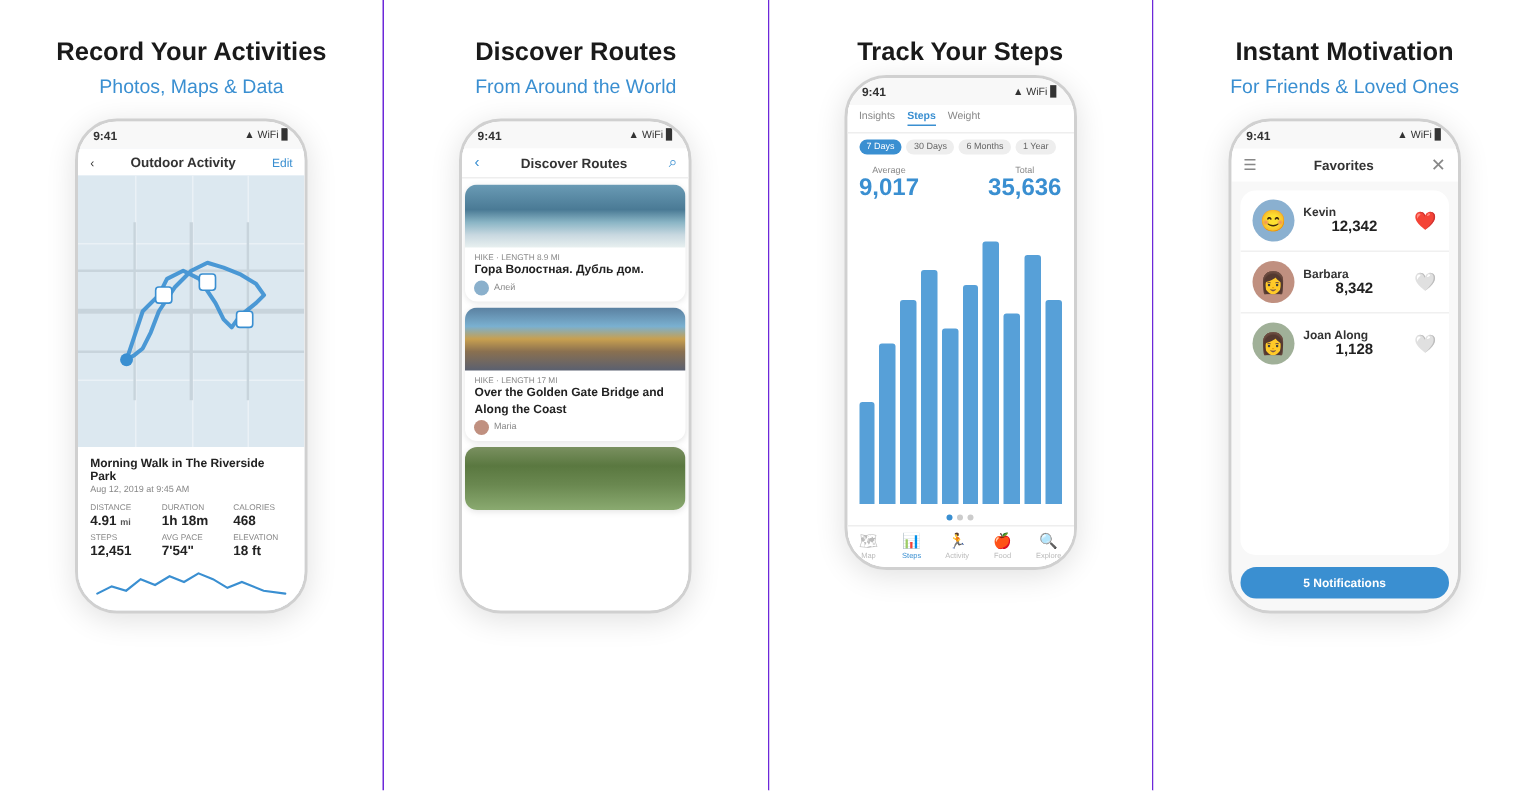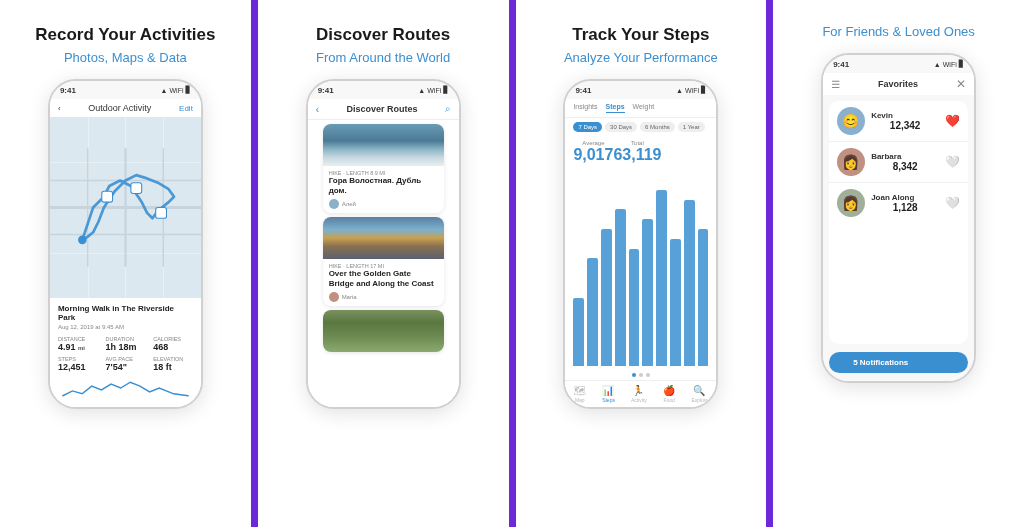--- a/index.html
+++ b/index.html
@@ -13,21 +13,21 @@
       align-items: stretch;
       overflow: hidden;
     }
 
     .panel {
       flex: 1;
       display: flex;
       flex-direction: column;
       align-items: center;
       padding: 24px 16px 16px;
-      border-right: 7px solid #6d28d9;
+      border-right: 1px solid #6d28d9;
       background: #fff;
     }
     .panel:last-child { border-right: none; }
 
     .panel-title {
       font-size: 17px;
       font-weight: 700;
       color: #1a1a1a;
       text-align: center;
       margin-bottom: 4px;
@@ -96,21 +96,21 @@
     .map-header {
       background: #fff;
       padding: 4px 8px;
       display: flex;
       align-items: center;
       justify-content: space-between;
       font-size: 8px;
       color: #333;
       flex-shrink: 0;
     }
-    .map-header-title { font-size: 9px; font-weight: 400; color: #333; text-align: center; flex: 1; }
+    .map-header-title { font-size: 9px; font-weight: 700; color: #333; text-align: center; flex: 1; }
     .map-header-btn { color: #3a8fd1; font-size: 8px; }
     .map-area {
       flex: 1;
       background: #dce8f0;
       position: relative;
       overflow: hidden;
     }
     .map-info-card {
       background: #fff;
       padding: 6px 8px;
@@ -171,21 +171,21 @@
       padding: 4px 8px;
       display: flex;
       align-items: center;
       gap: 4px;
       flex-shrink: 0;
       border-bottom: 1px solid #eee;
     }
     .routes-header-title { font-size: 9px; font-weight: 600; color: #333; flex: 1; text-align: center; }
     .route-card {
       background: #fff;
-      margin: 4px 15px;
+      margin: 4px 2px;
       border-radius: 8px;
       overflow: hidden;
       box-shadow: 0 1px 4px rgba(0,0,0,0.1);
     }
     .route-img-placeholder {
       width: 100%;
       height: 42px;
     }
     .route-img-mountain {
       background: linear-gradient(180deg, #6a9bb5 0%, #4a7a95 40%, #8ab5c5 60%, #c8d8e0 80%, #e8f0f0 100%);
@@ -261,21 +261,21 @@
       border-radius: 10px;
       background: #eee;
       color: #666;
     }
     .period-btn.active {
       background: #3a8fd1;
       color: #fff;
     }
     .steps-stats {
       display: flex;
-      justify-content: flex-start;
+      justify-content: space-between;
       padding: 4px 8px 6px;
       flex-shrink: 0;
     }
     .steps-stat-group { text-align: center; }
     .steps-stat-label { font-size: 6px; color: #888; }
     .steps-stat-value { font-size: 16px; font-weight: 700; color: #3a8fd1; }
     .steps-stat-total-label { font-size: 6px; color: #888; }
     .steps-stat-total { font-size: 16px; font-weight: 700; color: #3a8fd1; }
     .bar-chart {
       flex: 1;
@@ -356,22 +356,23 @@
     .friend-steps { font-size: 10px; font-weight: 700; color: #222; text-align: center; }
     .friend-heart { font-size: 12px; }
     .motiv-footer {
       padding: 8px 6px;
       flex-shrink: 0;
     }
     .notif-btn {
       background: #3a8fd1;
       color: #fff;
       border-radius: 20px;
-      padding: 6px 24px;
+      padding: 6px 12px;
       font-size: 8px;
+      text-align: center;
       font-weight: 600;
     }
 
     
     .map-grid-line-h {
       position: absolute;
       left: 0; right: 0;
       height: 1px;
       background: rgba(255,255,255,0.4);
     }
@@ -540,21 +541,20 @@
               <div class="route-img-placeholder route-img-forest"></div>
             </div>
           </div>
         </div>
       </div>
     </div>
   </div>
 
   <div class="panel">
     <div class="panel-title">Track Your Steps</div>
-    <div class="panel-subtitle">Analyze Your Performance</div>
     <div class="phone">
       <div class="phone-status-bar">
         <span class="status-time">9:41</span>
         <div class="status-icons">
           <span>▲</span>
             <span>WiFi</span>
             <span>▊</span>
         </div>
       </div>
       <div class="phone-content">
@@ -570,21 +570,21 @@
             <span class="period-btn">6 Months</span>
             <span class="period-btn">1 Year</span>
           </div>
           <div class="steps-stats">
             <div class="steps-stat-group">
               <div class="steps-stat-label">Average</div>
               <div class="steps-stat-value">9,017</div>
             </div>
             <div class="steps-stat-group">
               <div class="steps-stat-total-label">Total</div>
-              <div class="steps-stat-total">63,119</div>
+              <div class="steps-stat-total">35,636</div>
             </div>
           </div>
           <div class="bar-chart">
             <div class="bar" style="height:35%"></div>
             <div class="bar" style="height:55%"></div>
             <div class="bar" style="height:70%"></div>
             <div class="bar" style="height:80%"></div>
             <div class="bar" style="height:60%"></div>
             <div class="bar" style="height:75%"></div>
             <div class="bar" style="height:90%"></div>
@@ -618,20 +618,21 @@
               <span class="nav-icon">🔍</span>
               <span class="nav-label">Explore</span>
             </div>
           </div>
         </div>
       </div>
     </div>
   </div>
 
   <div class="panel" style="border-right:none;">
+    <div class="panel-title">Instant Motivation</div>
     <div class="panel-subtitle">For Friends &amp; Loved Ones</div>
     <div class="phone">
       <div class="phone-status-bar">
         <span class="status-time">9:41</span>
         <div class="status-icons">
           <span>▲</span>
             <span>WiFi</span>
             <span>▊</span>
         </div>
       </div>

